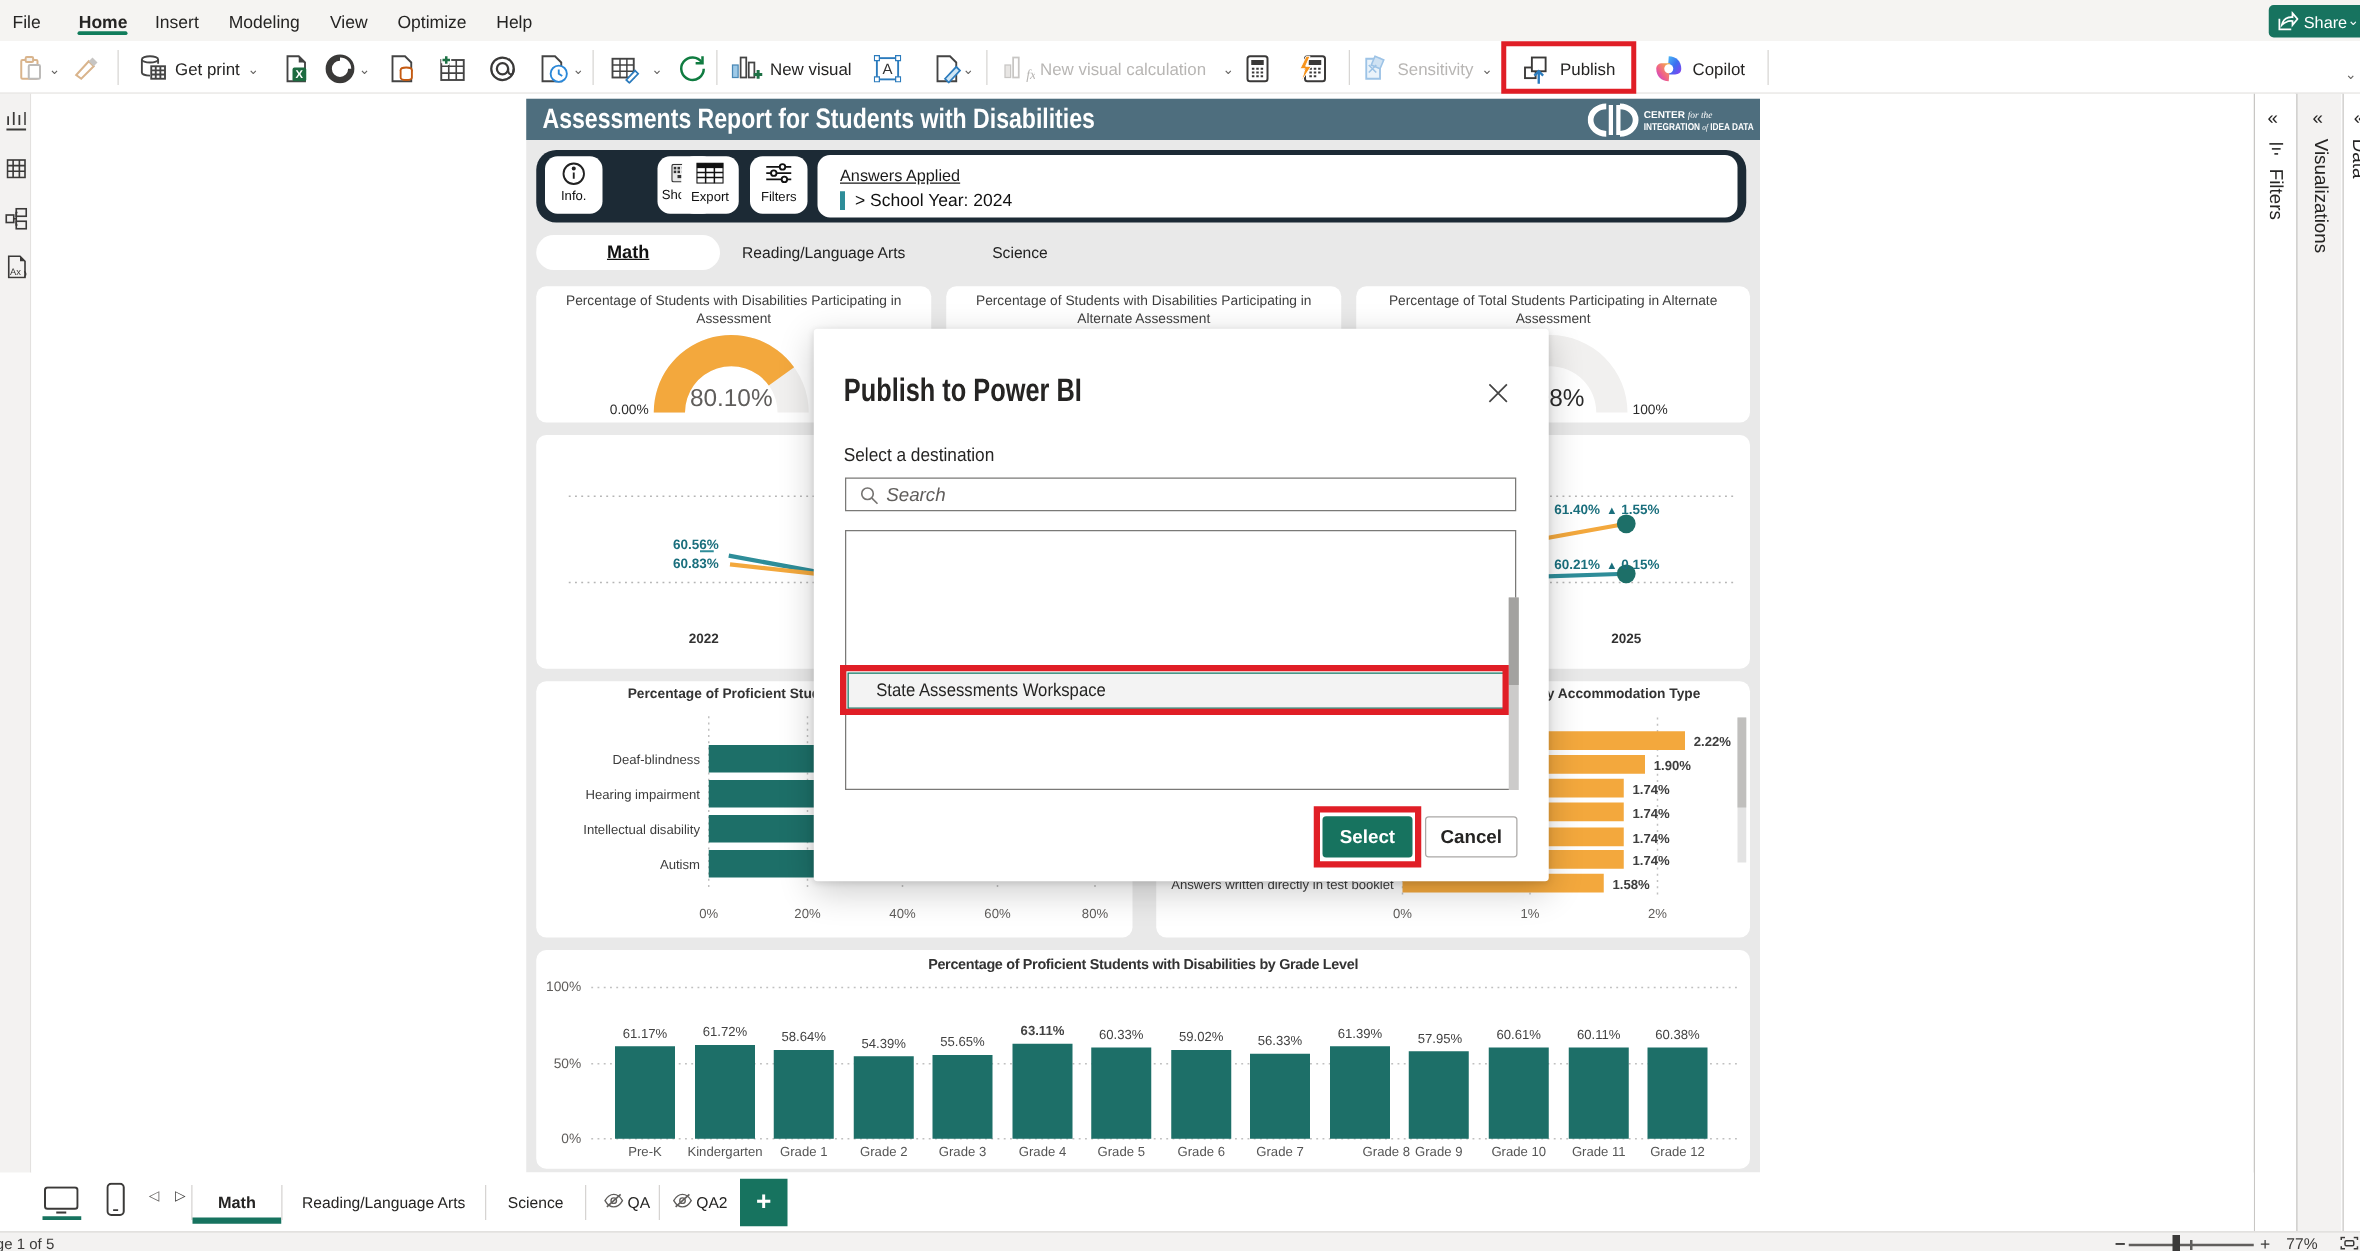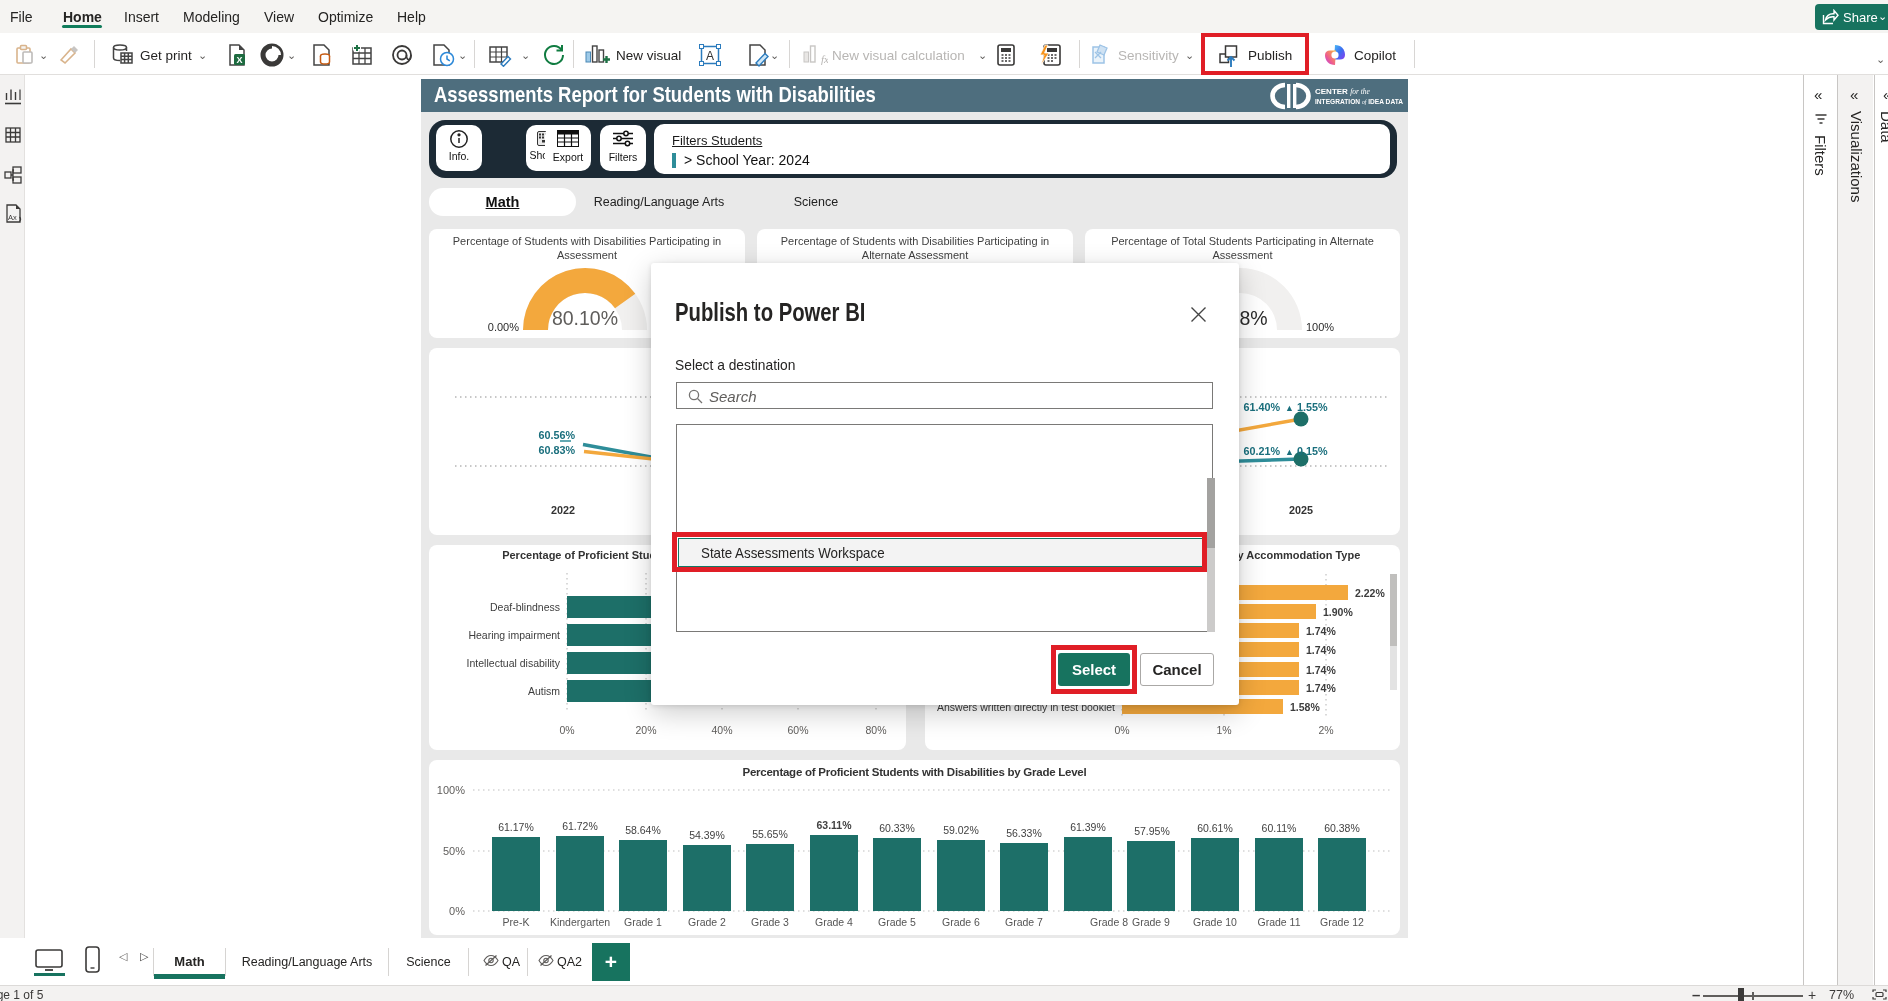--- a/index.html
+++ b/index.html
@@ -279,21 +279,21 @@
       <div class="abs" style="left:171px;top:5px;width:46px;height:46px;background:#fff;border-radius:10px;text-align:center;">
         <svg style="margin-top:5px;" width="22" height="17" viewBox="0 0 22 17" fill="none" stroke="#111" stroke-width="1.5">
             <path d="M1 3.5 h20 M1 8.5 h20 M1 13.5 h20"></path>
             <circle cx="14" cy="3.5" r="2.2" fill="#fff"></circle>
             <circle cx="7" cy="8.5" r="2.2" fill="#fff"></circle>
             <circle cx="15.5" cy="13.5" r="2.2" fill="#fff"></circle>
           </svg>
         <div style="font-size:10.5px;color:#111;margin-top:0px;">Filters</div>
       </div>
       <div class="abs" style="left:225px;top:4px;width:736px;height:50px;background:#fff;border-radius:10px;">
-        <div class="abs" style="left:18px;top:9px;font-size:13px;color:#1a1a1a;text-decoration:underline;">Filters Students</div>
+        <div class="abs" style="left:18px;top:9px;font-size:13px;color:#1a1a1a;text-decoration:underline;">Answers Applied</div>
         <div class="abs" style="left:18px;top:29px;width:4px;height:15px;background:#2e8d99;"></div>
         <div class="abs" style="left:30px;top:28px;font-size:14px;color:#111;">&gt; School Year: 2024</div>
       </div>
     </div>
 
     <div class="abs" style="left:8px;top:109px;width:147px;height:28px;background:#fff;border-radius:14px;text-align:center;">
       <span style="font-size:14.5px;font-weight:bold;text-decoration:underline;color:#111;line-height:28px;">Math</span>
     </div>
     <div class="abs" style="left:160px;top:109px;width:156px;height:28px;text-align:center;"><span style="font-size:12.5px;color:#222;line-height:28px;">Reading/Language Arts</span></div>
     <div class="abs" style="left:345px;top:109px;width:100px;height:28px;text-align:center;"><span style="font-size:12.5px;color:#222;line-height:28px;">Science</span></div>

